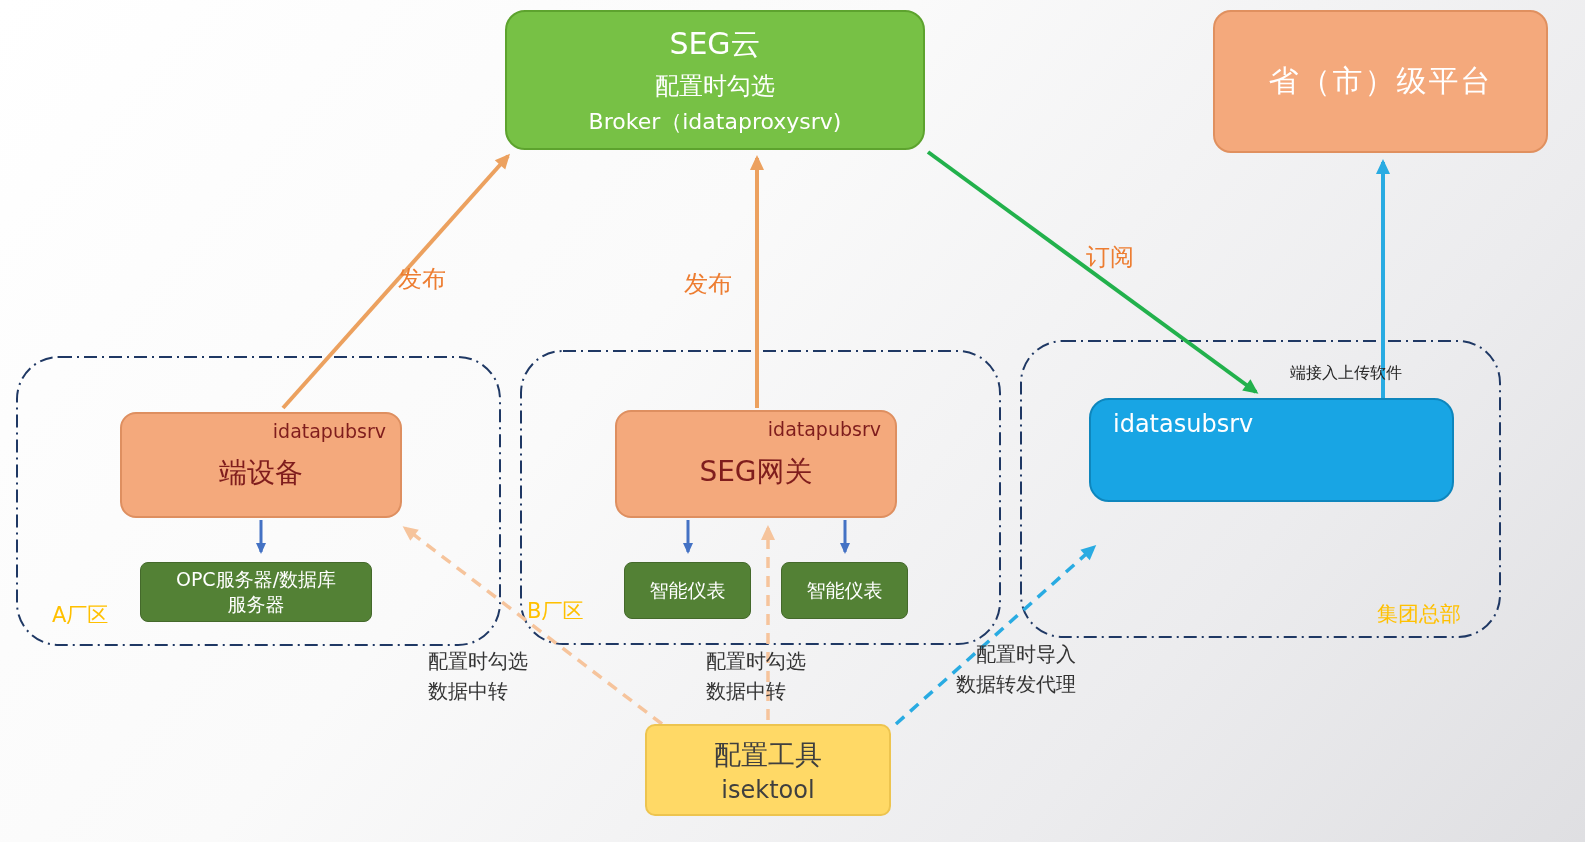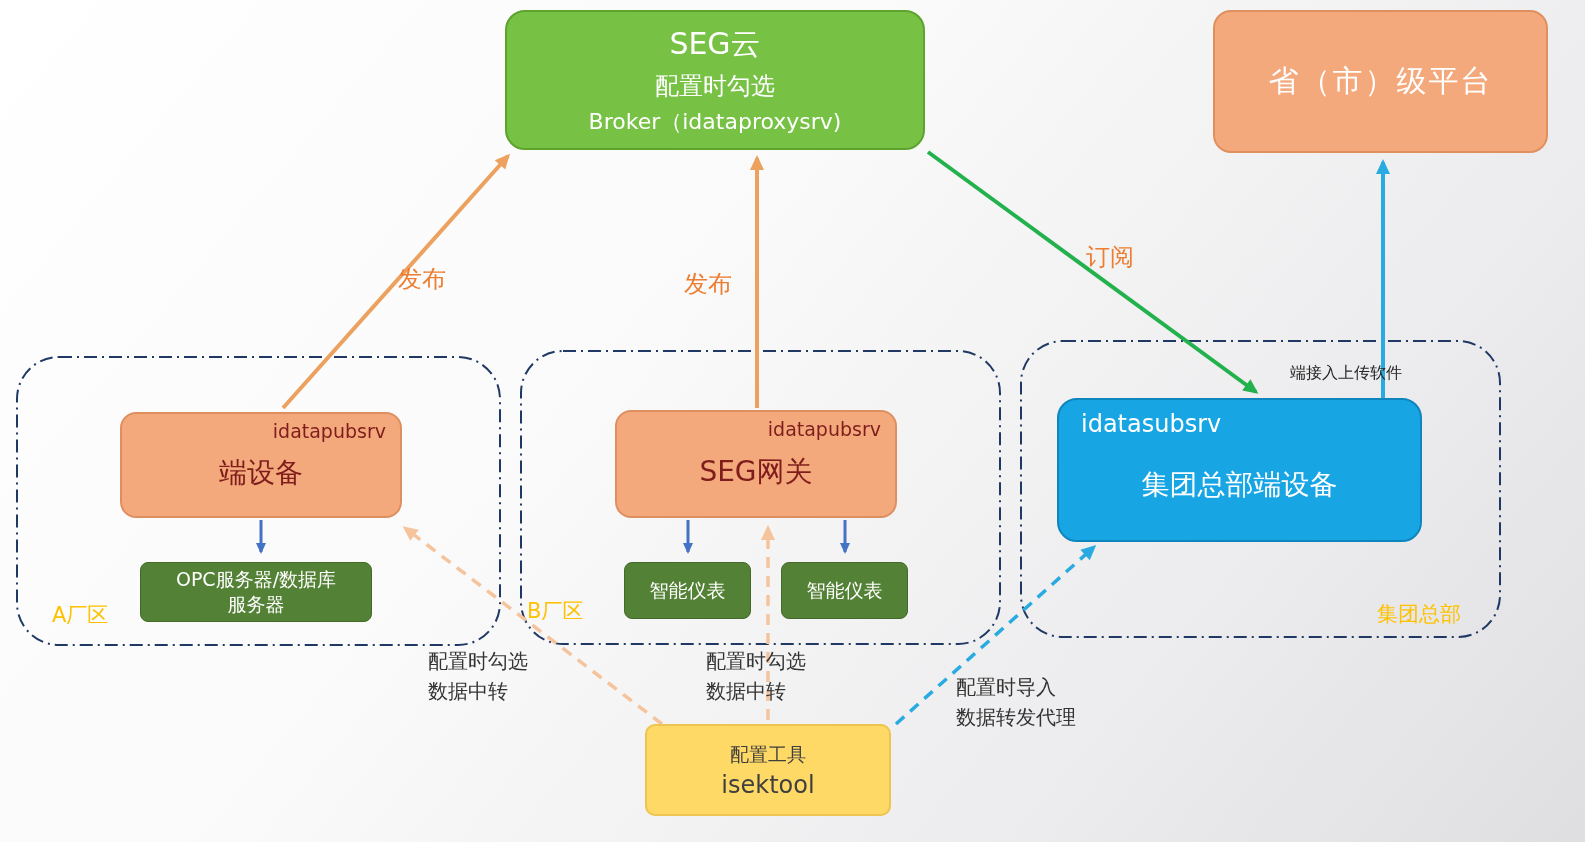--- a/index.html
+++ b/index.html
@@ -33,46 +33,46 @@
   .node-main { font-size:28px; padding-top:16px; }
 
   
   .dark-green-node { background:#538135; border:1px solid #44692B; border-radius:8px;
                      color:#fff; font-size:19px; line-height:1.3; }
   .opc { left:140px; top:562px; width:232px; height:60px; }
   .meter1 { left:624px; top:562px; width:127px; height:57px; }
   .meter2 { left:781px; top:562px; width:127px; height:57px; }
 
   
-  .hq-device { left:1057px; top:398px; width:365px; height:144px; background:#18A5E4;
+  .hq-device { left:1089px; top:398px; width:365px; height:104px; background:#18A5E4;
                border:2px solid #0E86BD; border-radius:20px; color:#fff; }
   .node-tag-l { position:absolute; top:10px; left:22px; font-size:24px; }
   .hq-main { font-size:28px; padding-top:30px; }
 
   
   .config-tool { left:645px; top:724px; width:246px; height:92px; background:#FFD966;
                  border:2px solid #EDC44F; border-radius:10px; color:#3F3F3F; gap:3px; }
-  .config-title { font-size:19px; }
+  .config-title { font-size:27px; }
   .config-sub { font-size:24px; }
 
   
   .lbl { position:absolute; white-space:nowrap; }
   .edge-lbl { font-size:24px; color:#ED7D31; }
   .publish-a { left:398px; top:263px; }
   .publish-b { left:684px; top:268px; }
   .subscribe { left:1086px; top:241px; }
   .upload-note { left:1290px; top:363px; font-size:16px; color:#262626; }
   .zone-label { font-size:21px; font-weight:normal; color:#FFC000; }
   .zone-a-label { left:52px; top:601px; }
   .zone-b-label { left:527px; top:597px; }
   .zone-hq-label { left:1377px; top:600px; }
   .hint { font-size:20px; color:#333; line-height:1.5; white-space:nowrap; }
   .hint-a { left:428px; top:646px; }
   .hint-b { left:706px; top:646px; }
-  .hint-hq { left:956px; top:672px; }
+  .hint-hq { left:956px; top:639px;text-align:right; }
 </style>
 </head>
 <body>
 
 <div class="stage">
 
   <svg class="layer" width="1585" height="842" viewBox="0 0 1585 842">
     <defs>
       <marker id="mOrange" markerUnits="userSpaceOnUse" markerWidth="20" markerHeight="18" refX="13" refY="8" orient="auto">
         <path d="M1,1 L16,8 L1,15 Z" fill="#ECA15F"></path>
@@ -132,21 +132,20 @@
 
   <div class="box salmon-node gateway">
     <div class="node-tag-r">idatapubsrv</div>
     <div class="node-main">SEG网关</div>
   </div>
   <div class="box dark-green-node meter1">智能仪表</div>
   <div class="box dark-green-node meter2">智能仪表</div>
 
   <div class="box hq-device">
     <div class="node-tag-l">idatasubsrv</div>
-    <div class="hq-main">集团总部端设备</div>
   </div>
 
   <div class="box config-tool">
     <div class="config-title">配置工具</div>
     <div class="config-sub">isektool</div>
   </div>
 
   <div class="lbl edge-lbl publish-a">发布</div>
   <div class="lbl edge-lbl publish-b">发布</div>
   <div class="lbl edge-lbl subscribe">订阅</div>

